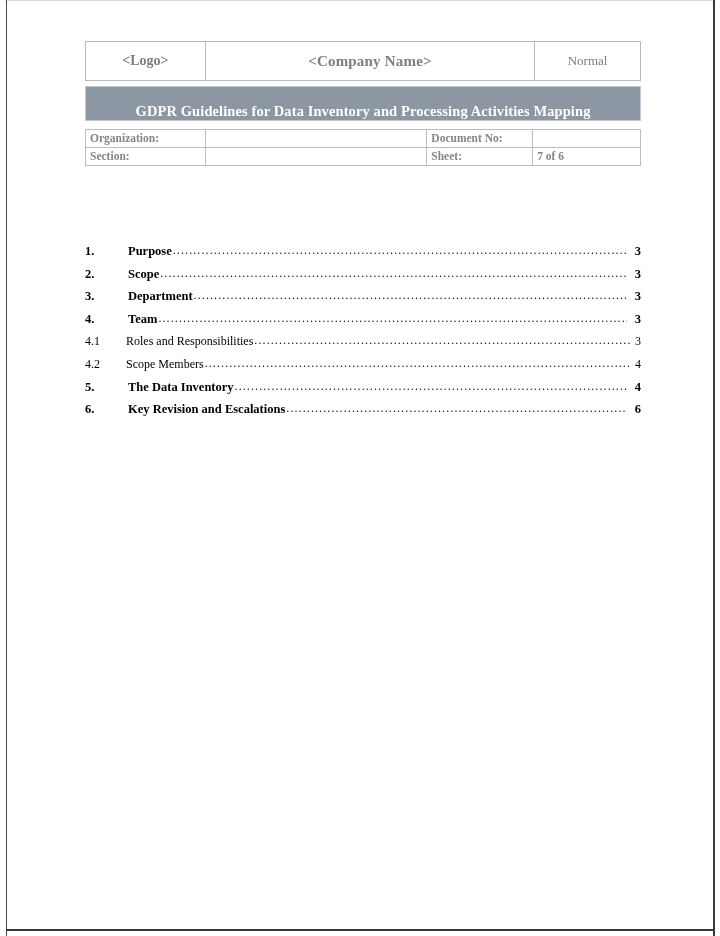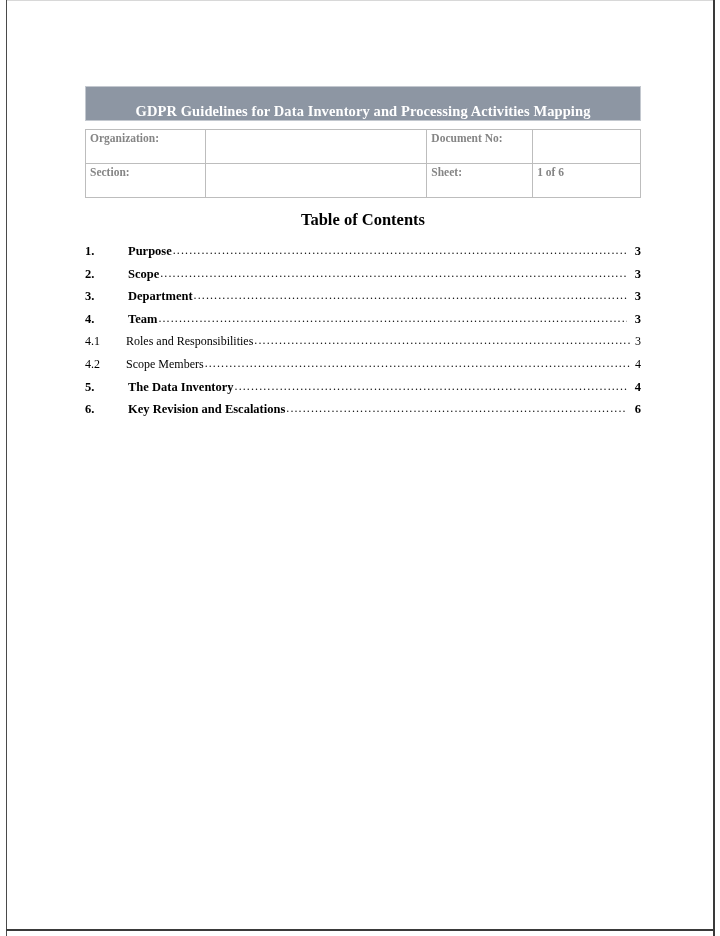--- a/index.html
+++ b/index.html
@@ -61,21 +61,21 @@
     position:absolute; left:85px; top:129px;
     width:556px;
     border-collapse:collapse;
   }
   #info-table td {
     border:1px solid #bdbdbd;
     height:17px;
     font-size:11.5px;
     font-weight:bold;
     color:#858585;
-    padding:0 0 16px 4px;
+    padding:0 0 0 4px;
     vertical-align:middle;
     line-height:17px;
   }
   .ci-label1 { width:120px; }
   .ci-value1 { width:222px; }
   .ci-label2 { width:106px; }
   .ci-value2 { width:108px; }
 
   
   #toc-heading {
@@ -129,43 +129,51 @@
 
 <div id="page">
 
   <div id="edge-top"></div>
   <div id="edge-left"></div>
   <div id="edge-right"></div>
   <div id="edge-bottom"></div>
 
   <div id="content">
 
+    <table id="header-table">
+      <tbody>
+          <tr>
+        <td class="hdr-logo">&lt;Logo&gt;</td>
+        <td class="hdr-company">&lt;Company Name&gt;</td>
+        <td class="hdr-status">Normal</td>
+      </tr>
+    </tbody>
+      </table>
 
     <div id="title-bar">
       <span class="title-text">GDPR Guidelines for Data Inventory and Processing Activities Mapping</span>
     </div>
 
     <table id="info-table">
       <tbody>
           <tr>
         <td class="ci-label1">Organization:</td>
         <td class="ci-value1"></td>
         <td class="ci-label2">Document No:</td>
         <td class="ci-value2"></td>
       </tr>
       <tr>
         <td class="ci-label1">Section:</td>
         <td class="ci-value1"></td>
         <td class="ci-label2">Sheet:</td>
-        <td class="ci-value2">1 of 6</td>
+        <td class="ci-value2">7 of 6</td>
       </tr>
     </tbody>
       </table>
 
-    <div id="toc-heading">Table of Contents</div>
     <div id="toc-list">
         <div class="toc-row lvl1">
           <span class="toc-num">1.</span>
           <span class="toc-label">Purpose</span>
           <span class="toc-dots"></span>
           <span class="toc-page">3</span>
         </div>
         <div class="toc-row lvl1">
           <span class="toc-num">2.</span>
           <span class="toc-label">Scope</span>

